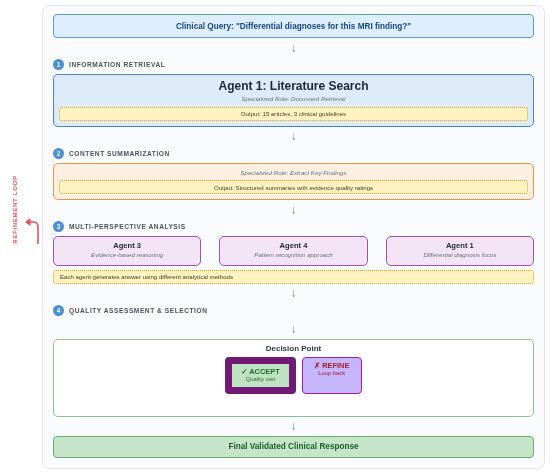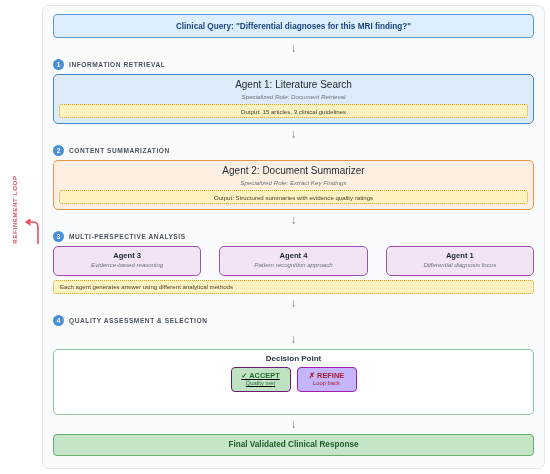--- a/index.html
+++ b/index.html
@@ -109,22 +109,22 @@
     width: 100%;
     border-radius: 5px;
     padding: 4px 5px 5px 5px;
     text-align: center;
   }
   .agent-card.blue   { background: #ddeaf8; border: 1px solid #4a86c8; }
   .agent-card.orange { background: #fdf0e2; border: 1px solid #e8954a; }
   .agent-card.green  { background: #e6f3e7; border: 1px solid #63b16a; }
 
   .agent-name {
-    font-size: 10px;
-    font-weight: normal;
+    font-size: 12px;
+    font-weight: bold;
     color: #1d2833;
     line-height: 1.25;
   }
   .agent-role {
     font-size: 6.2px;
     font-style: italic;
     color: #6a727a;
     line-height: 1.4;
     margin-top: 1px;
   }
@@ -196,21 +196,21 @@
     display: flex;
     gap: 6px;
     justify-content: center;
   }
   .dbtn {
     border-radius: 4px;
     padding: 2.5px 9px 3px 9px;
     text-align: center;
     min-width: 60px;
   }
-  .dbtn.accept { background: #bfe3c2; border: 1px solid #701a75; text-decoration: underline; }
+  .dbtn.accept { background: #bfe3c2; border: 7px solid #701a75; }
   .dbtn.refine { background: #c4b5fd; border: 1px solid #a21caf; }
   .dbtn-label {
     font-size: 7.4px;
     font-weight: bold;
     line-height: 1.25;
   }
   .dbtn.accept .dbtn-label { color: #1f6b2b; }
   .dbtn.refine .dbtn-label { color: #a5202f; }
   .dbtn-sub {
     font-size: 5.8px;
@@ -256,21 +256,20 @@
       <div class="output-bar">Output: 15 articles, 3 clinical guidelines</div>
     </div>
 
     <div class="arrow-row">↓</div>
 
     <div class="stage-head">
       <div class="badge">2</div>
       <div class="stage-title">CONTENT SUMMARIZATION</div>
     </div>
     <div class="agent-card orange">
-      <div class="agent-name">Agent 2: Document Summarizer</div>
       <div class="agent-role">Specialized Role: Extract Key Findings</div>
       <div class="output-bar">Output: Structured summaries with evidence quality ratings</div>
     </div>
 
     <div class="arrow-row">↓</div>
 
     <div class="stage-head">
       <div class="badge">3</div>
       <div class="stage-title">MULTI-PERSPECTIVE ANALYSIS</div>
     </div>

